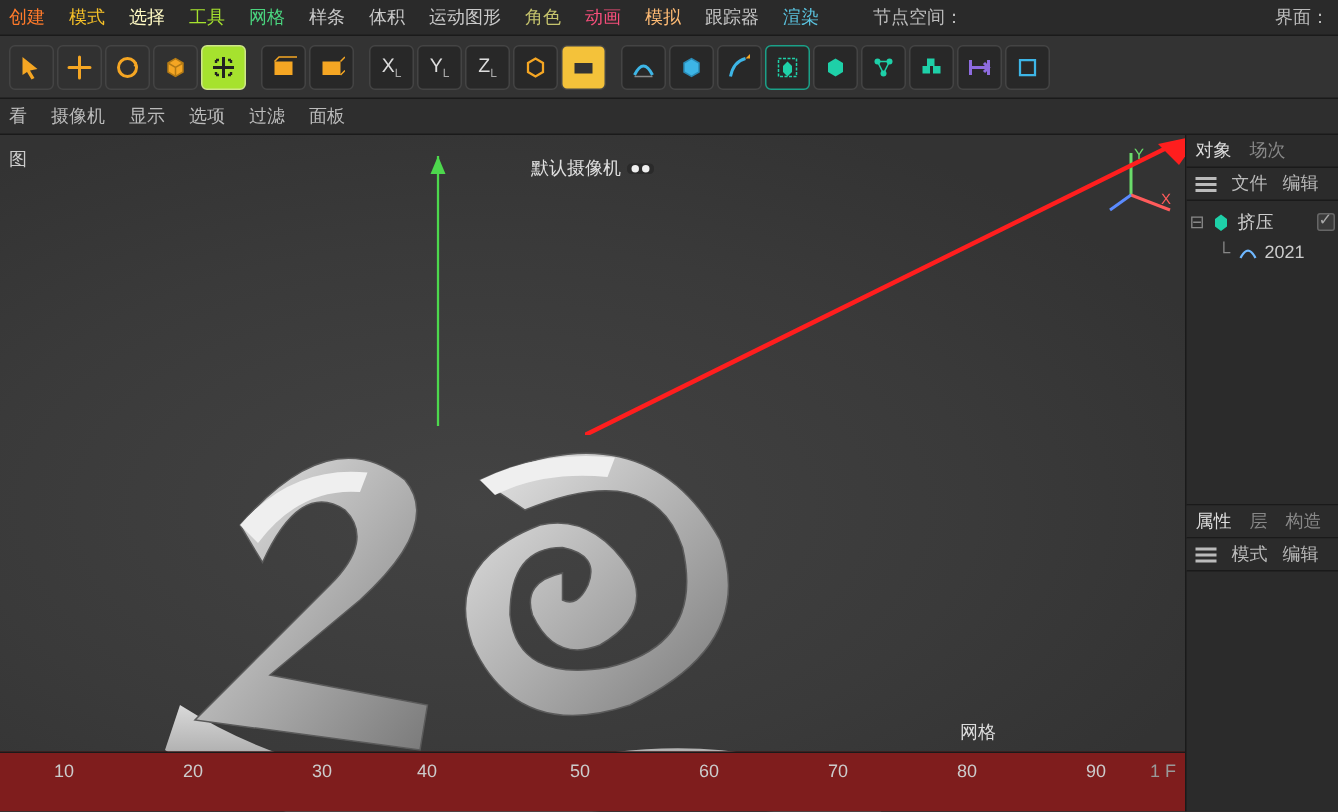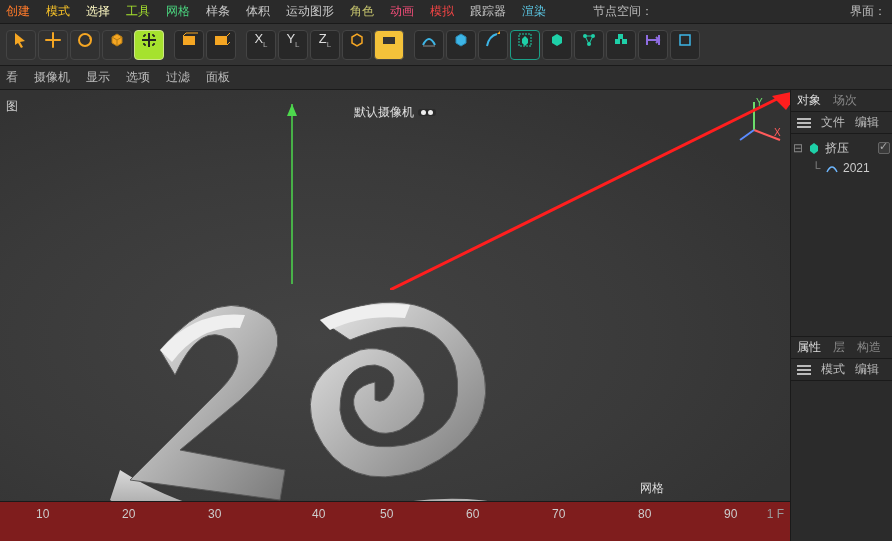--- a/index.html
+++ b/index.html
@@ -28,24 +28,24 @@
   .menubar .m.create { color: #ff7a2a; }
   .menubar .m.mode   { color: #f5c028; }
   .menubar .m.select { color: #fef9c3; }
   .menubar .m.tool   { color: #a6e22e; }
   .menubar .m.mesh   { color: #4ad37e; }
   .menubar .m.curve  { color: #c9c9c9; }
   .menubar .m.vol    { color: #c9c9c9; }
   .menubar .m.motion { color: #c9c9c9; }
   .menubar .m.role   { color: #c5c36d; }
   .menubar .m.anim   { color: #f54e7a; }
-  .menubar .m.sim    { color: #ef4444; }
+  .menubar .m.sim    { color: #fdba74; }
   .menubar .m.track  { color: #c9c9c9; }
   .menubar .m.render { color: #5ac3df; }
-  .menubar .nodespace-label { margin-left: 31px; color: #bbb; }
+  .menubar .nodespace-label { margin-left: 20px; color: #bbb; }
   .nodespace-dd {
     background: #3a3a3a;
     padding: 2px 8px;
     border-radius: 3px;
     display:flex;
     align-items:center;
     gap:6px;
     color:#ddd;
   }
   .nodespace-dd .chev { font-size:9px; color:#bbb; }
@@ -60,20 +60,21 @@
     gap: 2px;
     border-bottom: 1px solid #1a1a1a;
   }
   .toolbar .sep { width: 6px; }
   .tbtn {
     width: 30px; height: 30px;
     background: #313131;
     border: 1px solid #444;
     border-radius: 4px;
     display: flex;
+    align-items:center;
     justify-content:center;
     cursor:pointer;
   }
   .tbtn.sel { background:#a6e22e; border-color:#cfe68a; }
   .tbtn.dark { background:#282828; }
   .tbtn.yellowbg { background:#f4c23a; }
   .tbtn.tealborder { border-color:#1ba088; }
   .tbtn svg { display:block; }
 
   .subbar {
@@ -468,21 +469,21 @@
     <svg class="red-arrow" width="410" height="200">
       <line x1="0" y1="200" x2="395" y2="5" stroke="#ff1e1e" stroke-width="3"></line>
       <polygon points="410,0 382,6 396,20" fill="#ff1e1e"></polygon>
     </svg>
 
     <div class="ruler">
       <div class="ticks">
         <span class="tick" style="left:36px">10</span>
         <span class="tick" style="left:122px">20</span>
         <span class="tick" style="left:208px">30</span>
-        <span class="tick" style="left:312px">40</span>
+        <span class="tick" style="left:278px">40</span>
         <span class="tick" style="left:380px">50</span>
         <span class="tick" style="left:466px">60</span>
         <span class="tick" style="left:552px">70</span>
         <span class="tick" style="left:638px">80</span>
         <span class="tick" style="left:724px">90</span>
         <span class="temp">1 F</span>
       </div>
     </div>
   </div>
 

